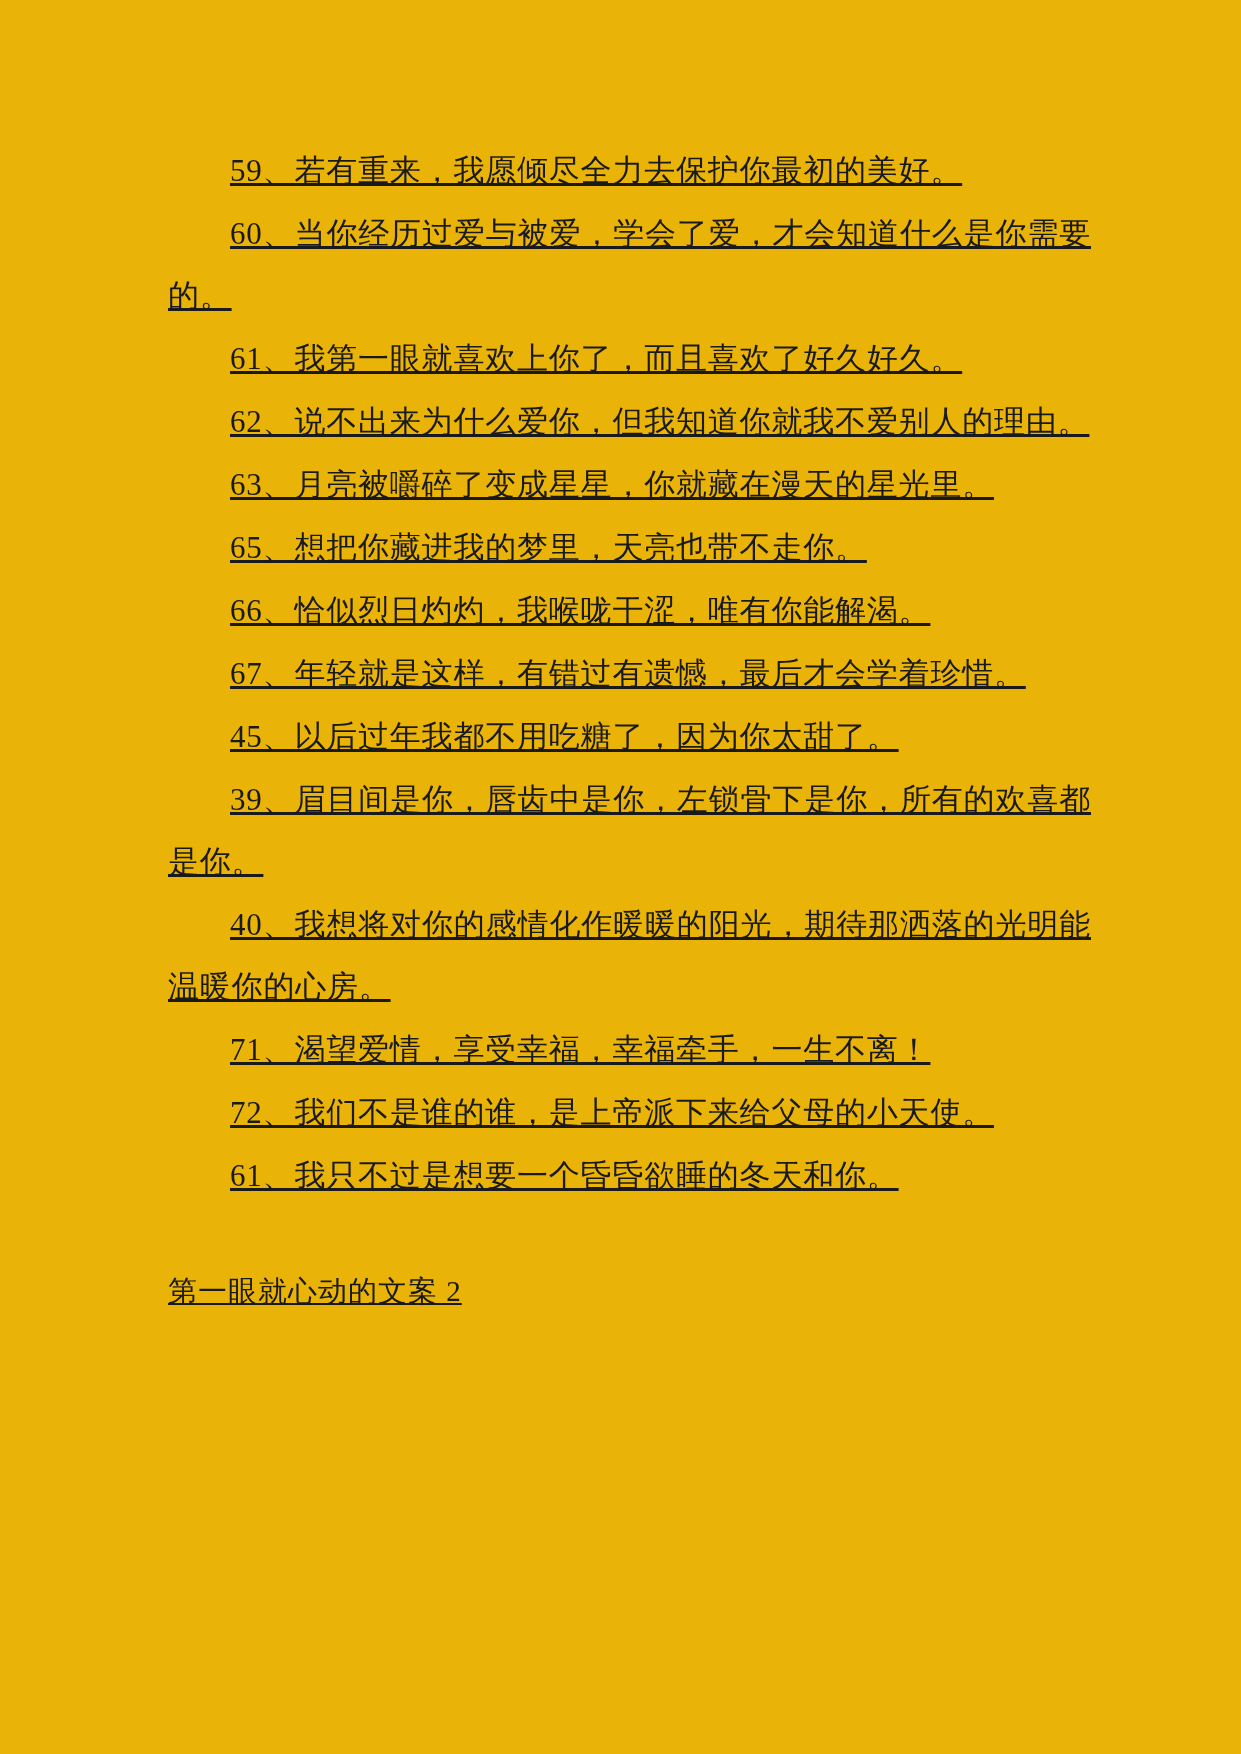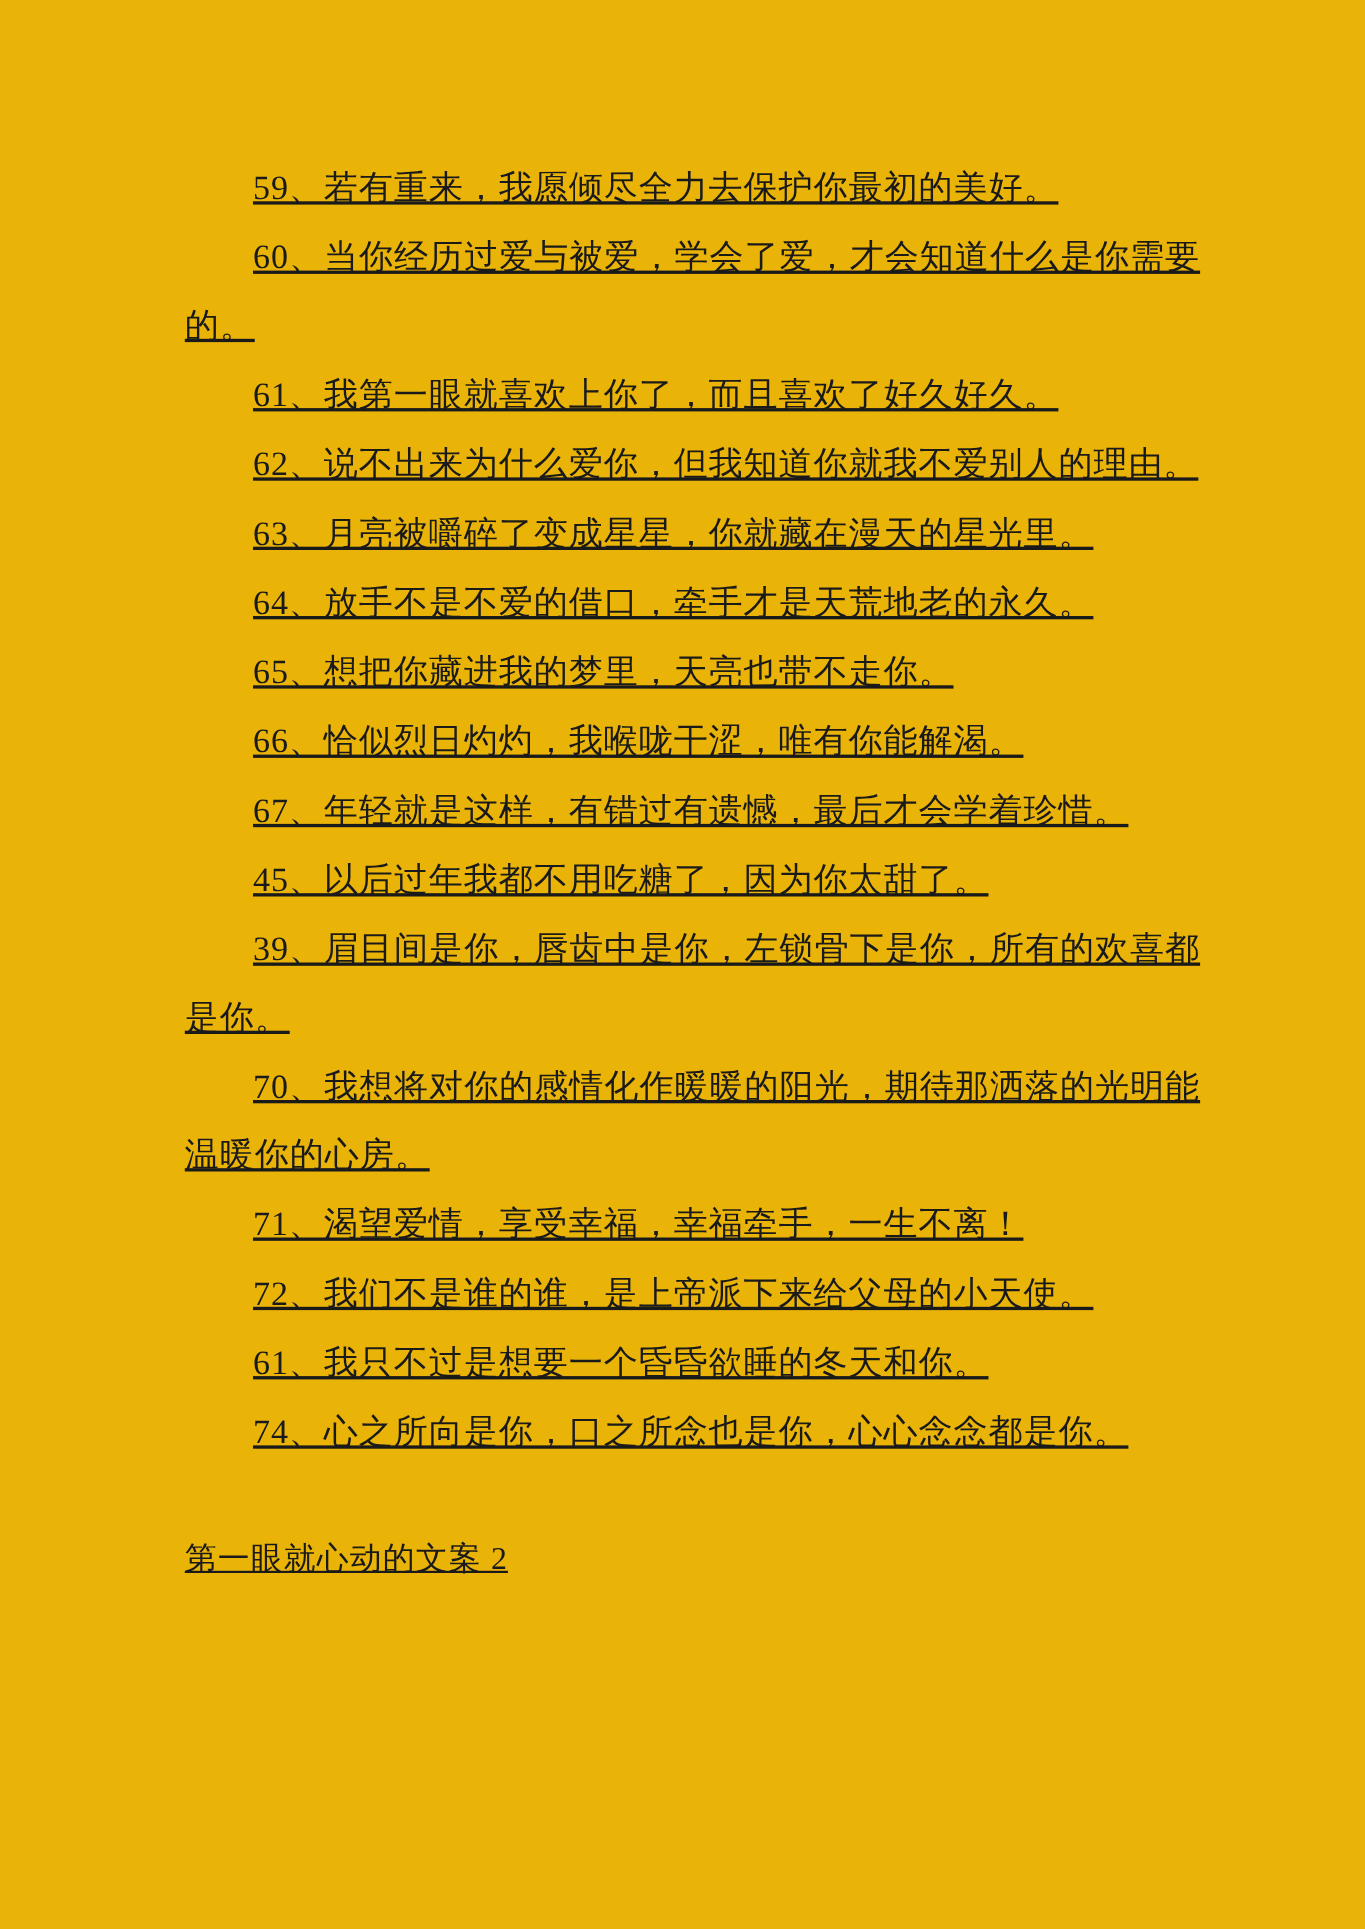--- a/index.html
+++ b/index.html
@@ -52,30 +52,28 @@
 <body>
 
 <div class="page">
   <div class="doc-body">
 
     <p class="para">59、若有重来，我愿倾尽全力去保护你最初的美好。</p>
     <p class="para">60、当你经历过爱与被爱，学会了爱，才会知道什么是你需要的。</p>
     <p class="para">61、我第一眼就喜欢上你了，而且喜欢了好久好久。</p>
     <p class="para">62、说不出来为什么爱你，但我知道你就我不爱别人的理由。</p>
     <p class="para">63、月亮被嚼碎了变成星星，你就藏在漫天的星光里。</p>
-    <p class="para">64、放手不是不爱的借口，牵手才是天荒地老的永久。</p>
     <p class="para">65、想把你藏进我的梦里，天亮也带不走你。</p>
     <p class="para">66、恰似烈日灼灼，我喉咙干涩，唯有你能解渴。</p>
     <p class="para">67、年轻就是这样，有错过有遗憾，最后才会学着珍惜。</p>
     <p class="para">45、以后过年我都不用吃糖了，因为你太甜了。</p>
     <p class="para">39、眉目间是你，唇齿中是你，左锁骨下是你，所有的欢喜都是你。</p>
-    <p class="para">70、我想将对你的感情化作暖暖的阳光，期待那洒落的光明能温暖你的心房。</p>
+    <p class="para">40、我想将对你的感情化作暖暖的阳光，期待那洒落的光明能温暖你的心房。</p>
     <p class="para">71、渴望爱情，享受幸福，幸福牵手，一生不离！</p>
     <p class="para">72、我们不是谁的谁，是上帝派下来给父母的小天使。</p>
     <p class="para">61、我只不过是想要一个昏昏欲睡的冬天和你。</p>
-    <p class="para">74、心之所向是你，口之所念也是你，心心念念都是你。</p>
 
     <div class="spacer"></div>
 
     <p class="section-heading">第一眼就心动的文案 2</p>
 
   </div>
 </div>
 
 </body></html>

